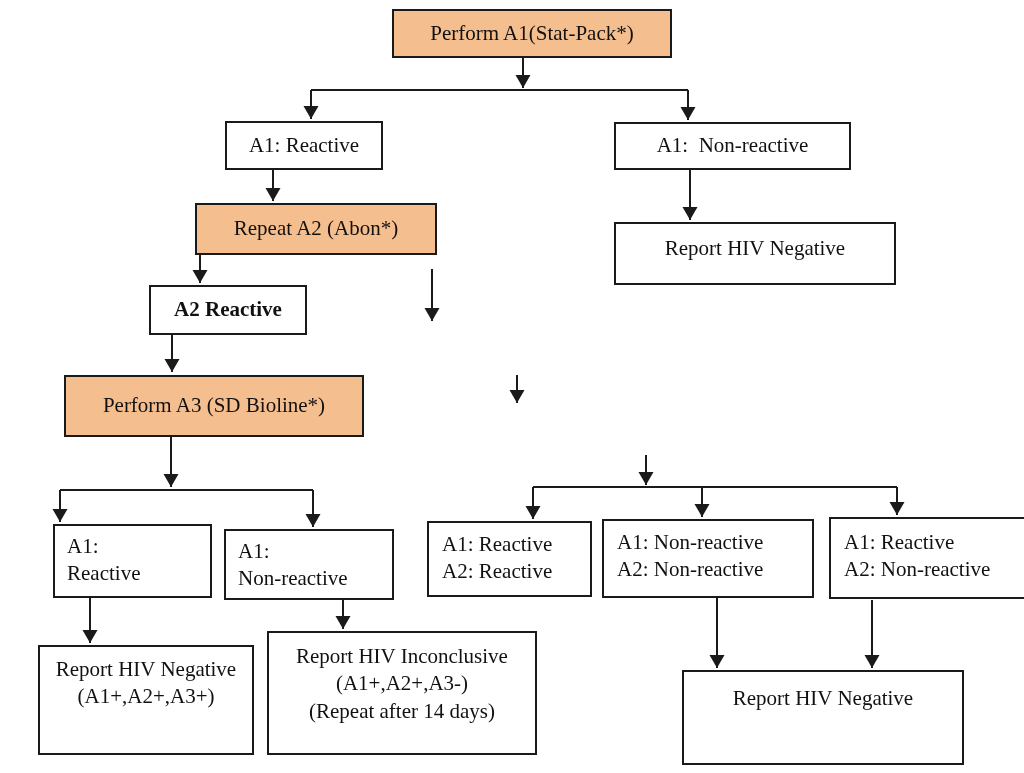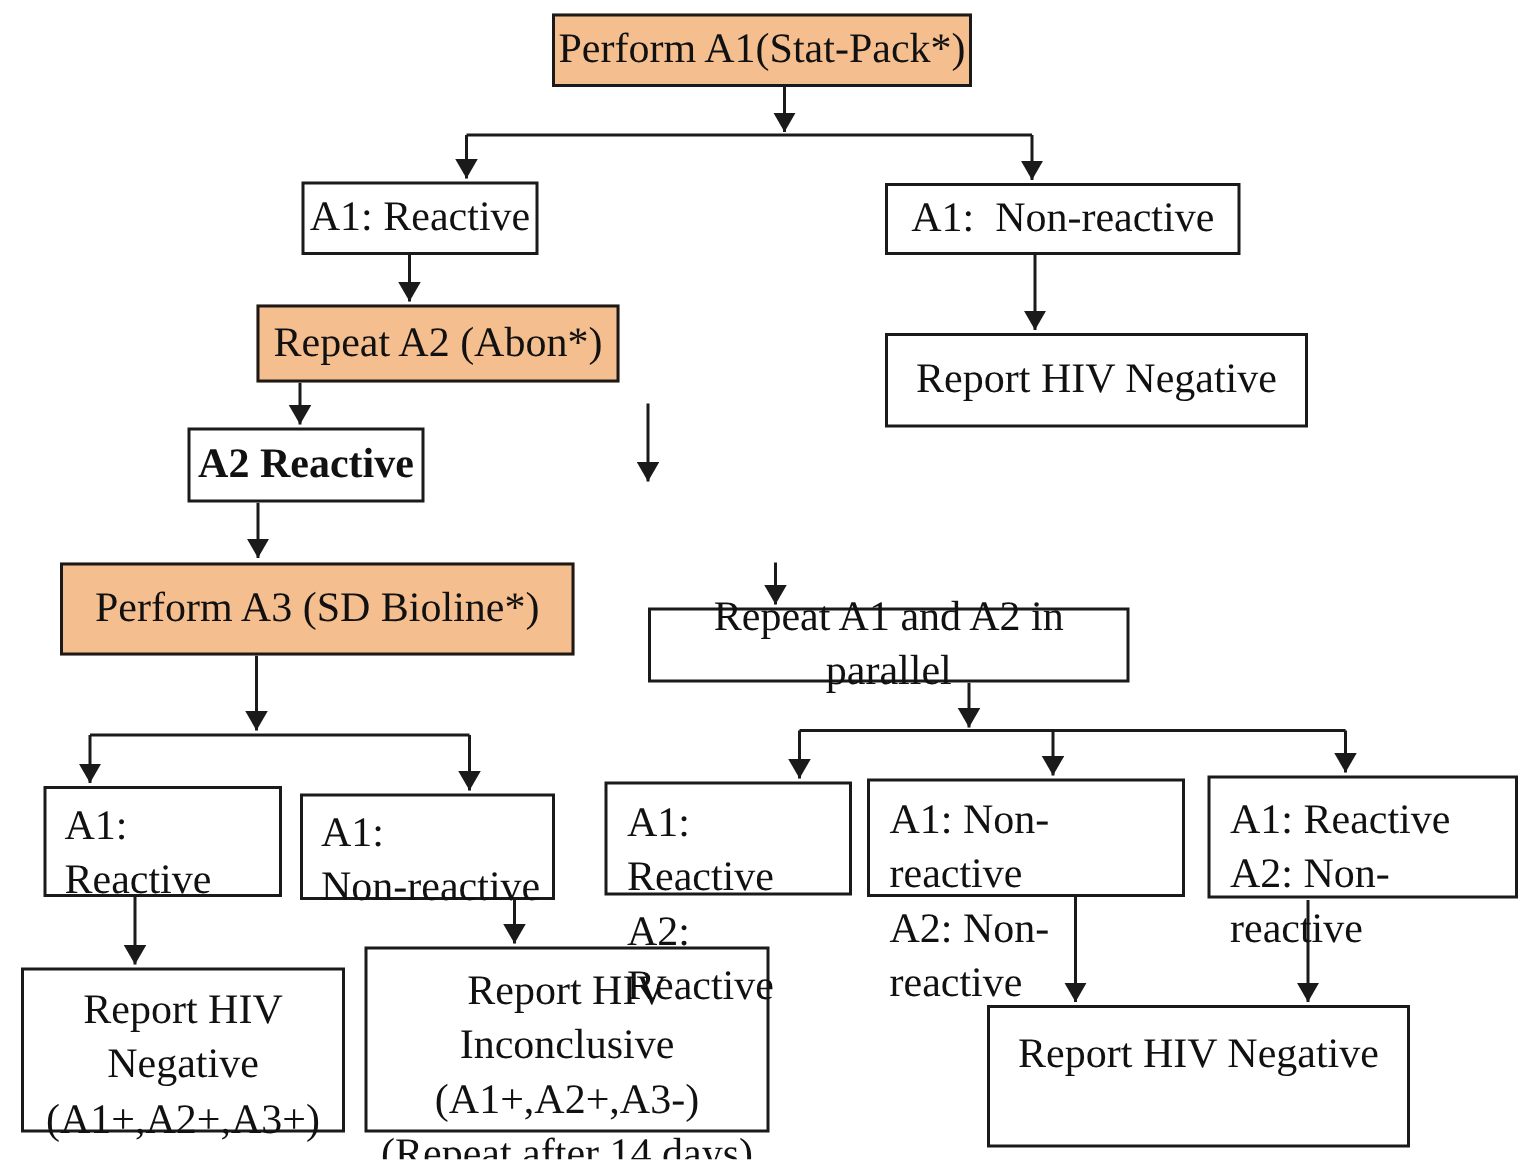--- a/index.html
+++ b/index.html
@@ -17,23 +17,24 @@
     overflow:hidden;
   }
   #wires{position:absolute;left:0;top:0;width:1024px;height:773px;}
   .e{stroke:var(--line);stroke-width:2;fill:none;}
   #ah path{fill:var(--line);}
   .node{
     position:absolute;
     box-sizing:border-box;
     border:2px solid var(--line);
     background:var(--bg);
-    font-size:28px;
+    font-size:21px;
     line-height:1.3;
     white-space:pre-wrap;
+    margin-left:24px;
   }
   .hl{background:var(--hl);}
   .center{display:flex;align-items:center;justify-content:center;text-align:center;}
   .topcenter{text-align:center;}
   .lefttext{text-align:left;}
 </style>
 </head>
 <body>
 
 <div id="stage">
@@ -80,23 +81,22 @@
 
   <div class="node center" style="left:590px;top:122px;width:237px;height:48px;">A1:  Non-reactive</div>
 
   <div class="node topcenter" style="left:590px;top:222px;width:282px;height:63px;padding-top:11px;">Report HIV Negative</div>
 
   <div class="node hl center" style="left:171px;top:203px;width:242px;height:52px;">Repeat A2 (Abon*)</div>
 
   <div class="node center" style="left:125px;top:285px;width:158px;height:50px;font-weight:bold;">A2 Reactive</div>
 
 
-  <div class="node hl center" style="left:40px;top:375px;width:343px;height:62px;">Perform A3 (SD Bioline*)</div>
+  <div class="node hl center" style="left:40px;top:375px;width:300px;height:62px;">Perform A3 (SD Bioline*)</div>
 
-  <div class="node center" style="left:432px;top:405px;width:321px;height:50px;">Repeat A1 and A2 in parallel</div>
 
   <div class="node lefttext" style="left:29px;top:524px;width:159px;height:74px;padding:7px 4px 0 12px;">A1:
 Reactive</div>
 
   <div class="node lefttext" style="left:200px;top:529px;width:170px;height:71px;padding:7px 4px 0 12px;">A1:
 Non-reactive</div>
 
   <div class="node topcenter" style="left:14px;top:645px;width:216px;height:110px;padding-top:9px;">Report HIV Negative
 (A1+,A2+,A3+)</div>
 

